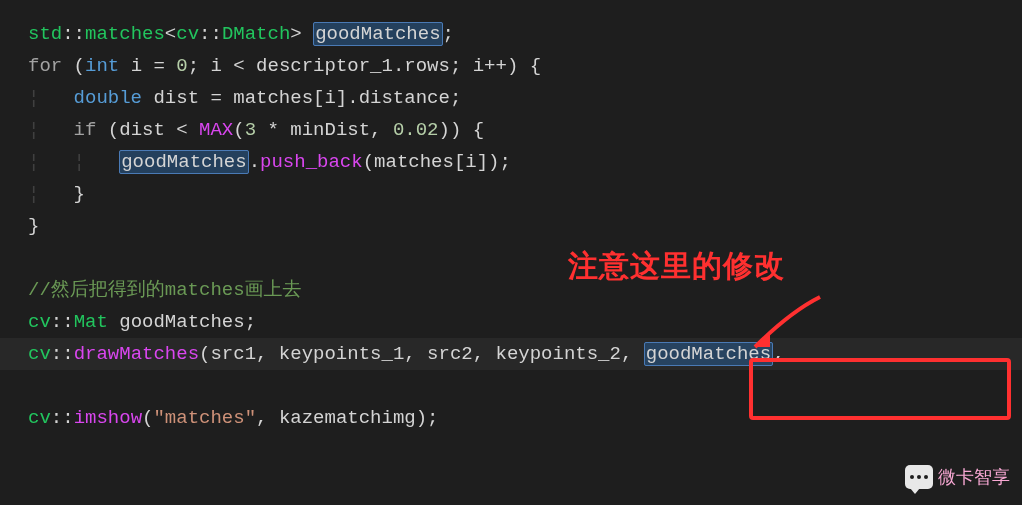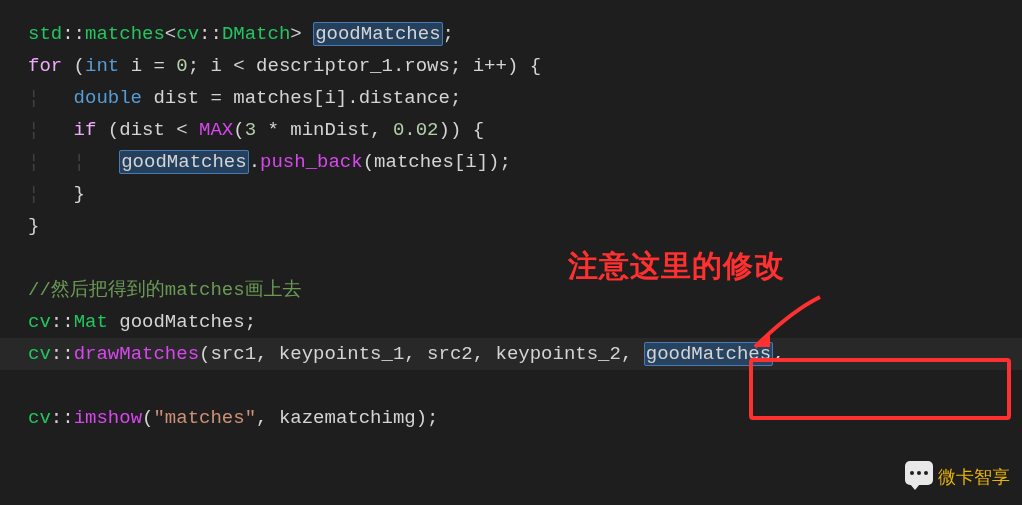--- a/index.html
+++ b/index.html
@@ -13,21 +13,21 @@
       position: relative;
       width: 1022px;
       height: 505px;
       overflow: hidden;
     }
     .code-line {
       white-space: pre;
       position: relative;
     }
     .kw-type { color: #569cd6; text-align: right; }
-    .kw-ctrl { color: #f0abfc; margin-top: 12px; }
+    .kw-ctrl { color: #a3a3a3; margin-top: 12px; }
     .cls { color: #22c55e; }
     .func { color: #d946ef; }
     .num { color: #b5cea8; }
     .str { color: #ce9178; }
     .comment { color: #6a9955; }
     .punct { color: #d4d4d4; }
     .indent-guide { color: #404040; }
     .highlight {
       background: rgba(38, 79, 120, 0.7);
       border: 1px solid #4a7ab5;
@@ -55,22 +55,23 @@
       position: absolute;
       border: 4px solid #ff3030;
       border-radius: 4px;
       pointer-events: none;
     }
     .watermark {
       position: absolute;
       right: 12px;
       bottom: 12px;
       display: flex;
+      align-items: center;
       gap: 5px;
-      color: #eab308;
+      color: #f9a8d4;
       font-family: 'Microsoft YaHei', 'SimHei', sans-serif;
       font-size: 18px;
     }
     .chat-icon {
       width: 28px;
       height: 24px;
       background: #e8e8e8;
       border-radius: 5px;
       position: relative;
     }

